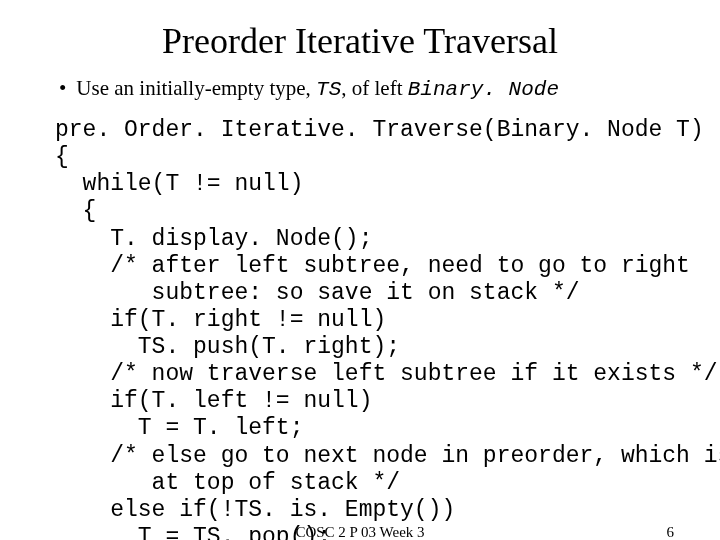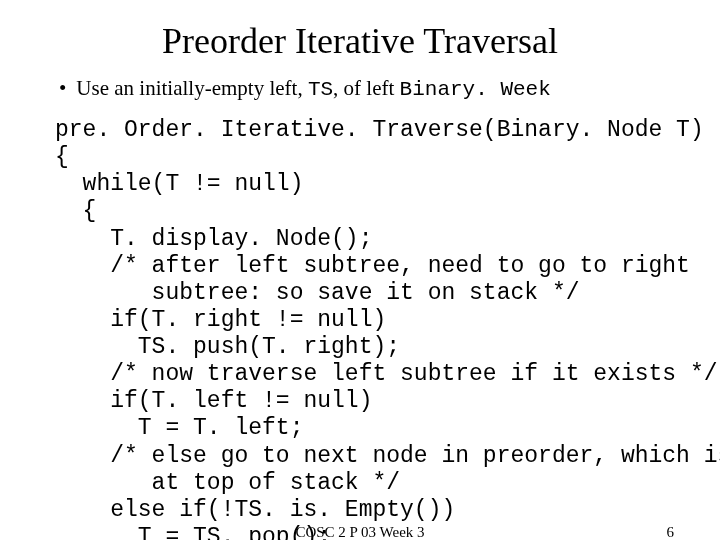--- a/index.html
+++ b/index.html
@@ -22,21 +22,21 @@
     display: flex;
     align-items: baseline;
     font-size: 21px;
     margin-bottom: 16px;
   }
   .bullet-dot {
     margin-right: 10px;
     margin-left: 4px;
   }
   .bullet-text { }
-  .mono { font-family: "Courier New", Courier, monospace; }
+  .mono { font-family: "Courier New", Courier, monospace; font-style: italic; }
   .code-block {
     font-family: "Courier New", Courier, monospace;
     font-size: 23px;
     line-height: 1.18;
     white-space: pre;
   }
   .footer {
     position: absolute;
     bottom: 16px;
     width: 100%;
@@ -54,21 +54,21 @@
   }
 </style>
 </head>
 <body>
 
 <h1 class="title">Preorder Iterative Traversal</h1>
 
 <div class="bullet-row">
   <span class="bullet-dot">•</span>
   <span class="bullet-text">
-    <span>Use an initially-empty left, </span><span class="mono">TS</span><span>, of left </span><span class="mono">Binary. Week</span>
+    <span>Use an initially-empty type, </span><span class="mono">TS</span><span>, of left </span><span class="mono">Binary. Node</span>
   </span>
 </div>
 
 <div class="code-block">pre. Order. Iterative. Traverse(Binary. Node T)
 {
   while(T != null)
   {
     T. display. Node();
     /* after left subtree, need to go to right
        subtree: so save it on stack */

